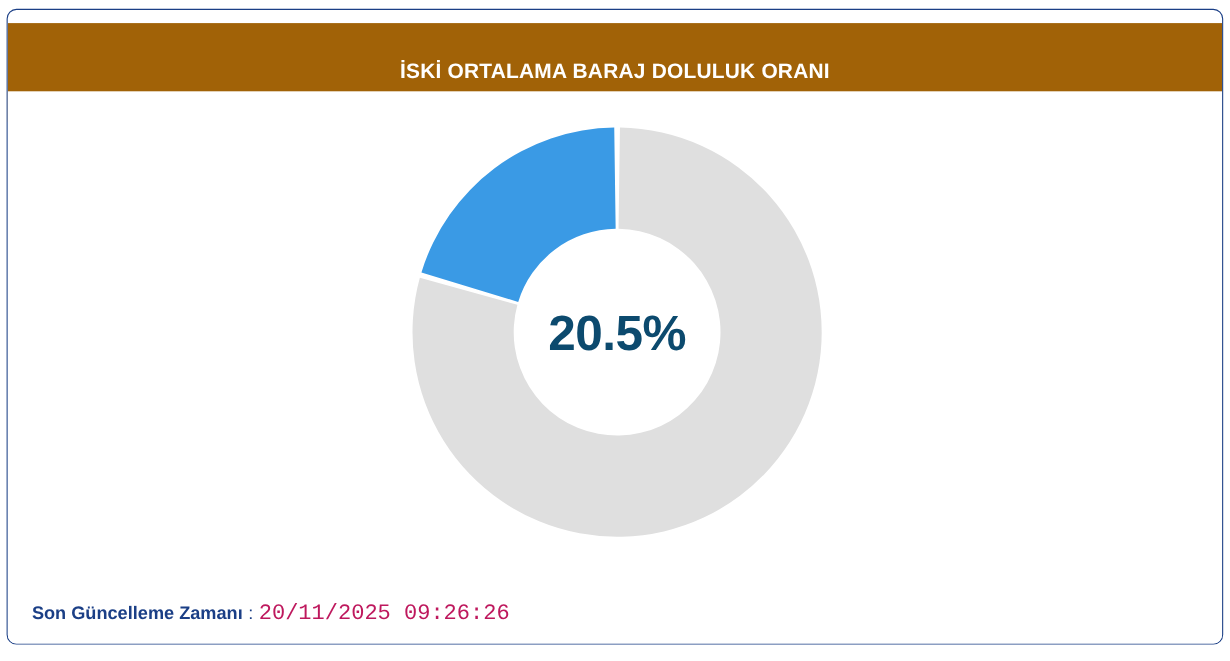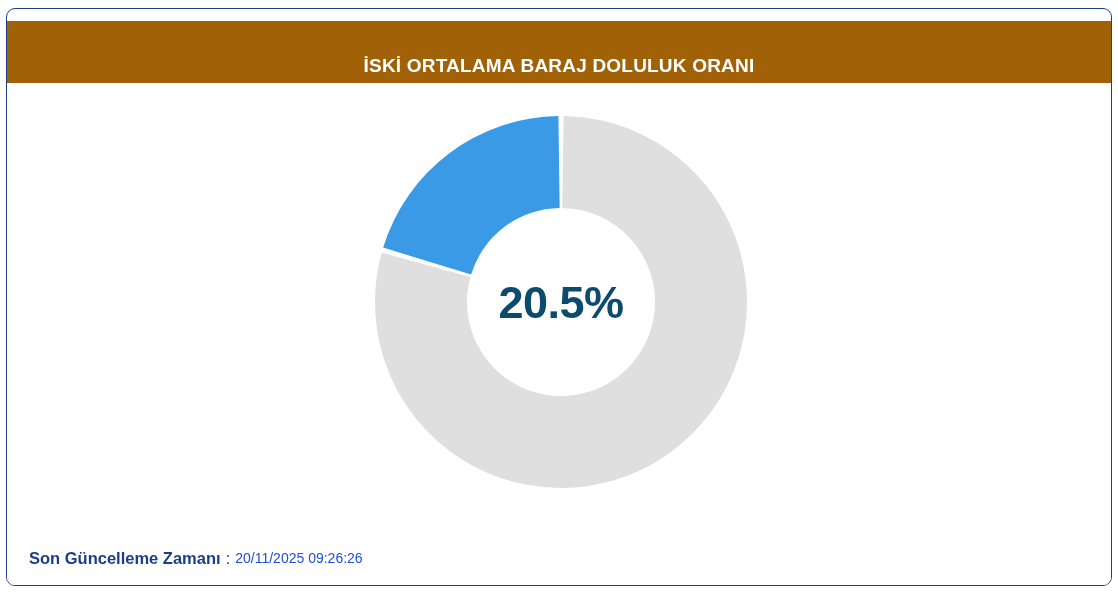--- a/index.html
+++ b/index.html
@@ -118,23 +118,23 @@
     font-weight: bold;
   }
   .footer-sep {
     color: #1b3f86;
     font-family: "Liberation Sans", sans-serif;
     font-size: 16.5px;
     font-weight: normal;
     padding: 0 2px 0 5px;
   }
   .footer-value {
-    color: #1d4ed8;
-    font-family: Liberation Sans, sans-serif;
-    font-size: 14px;
+    color: #be185d;
+    font-family: Liberation Mono, monospace;
+    font-size: 20px;
     font-weight: normal;
     padding-left: 3px;
   }
 </style>
 </head>
 <body>
 
 <div id="screen">
 
   <div class="card">

